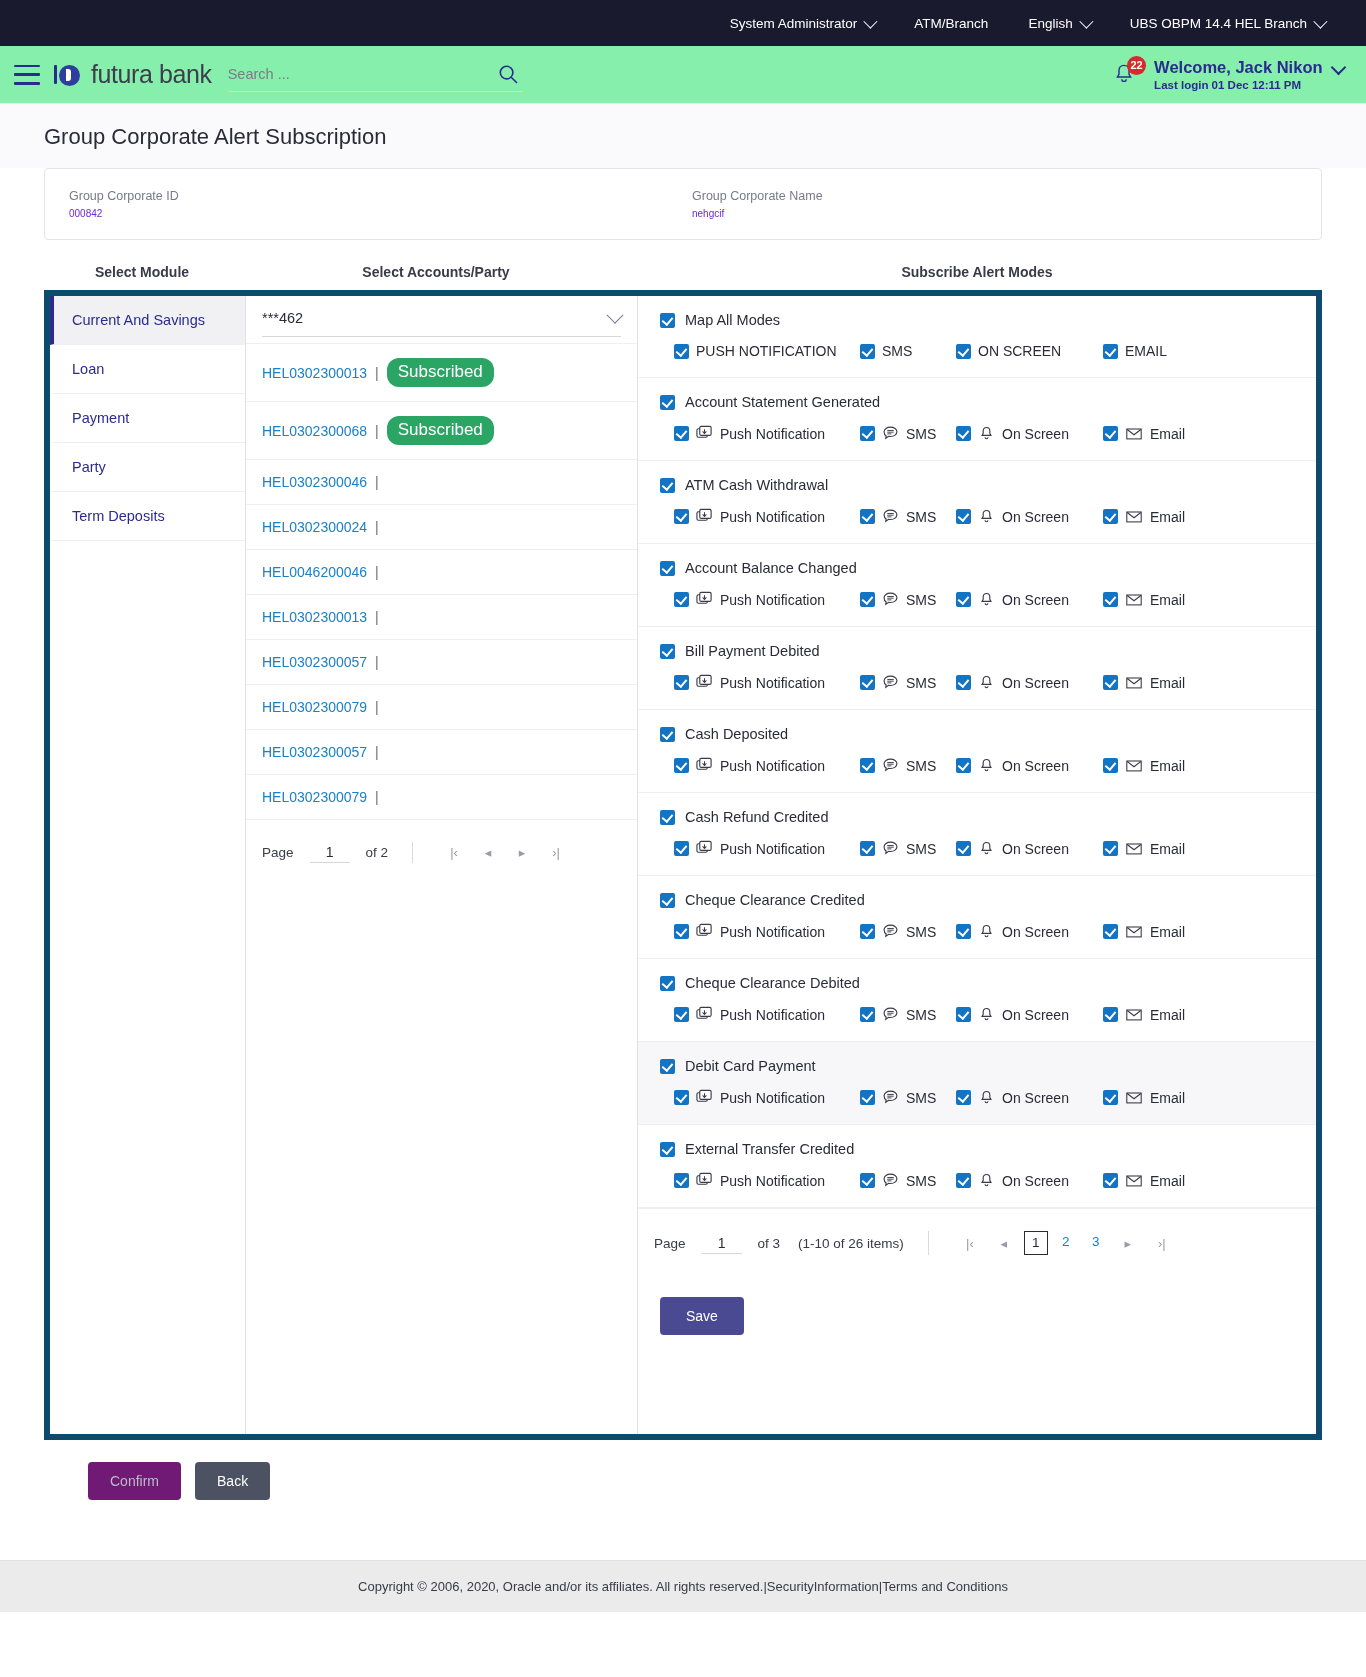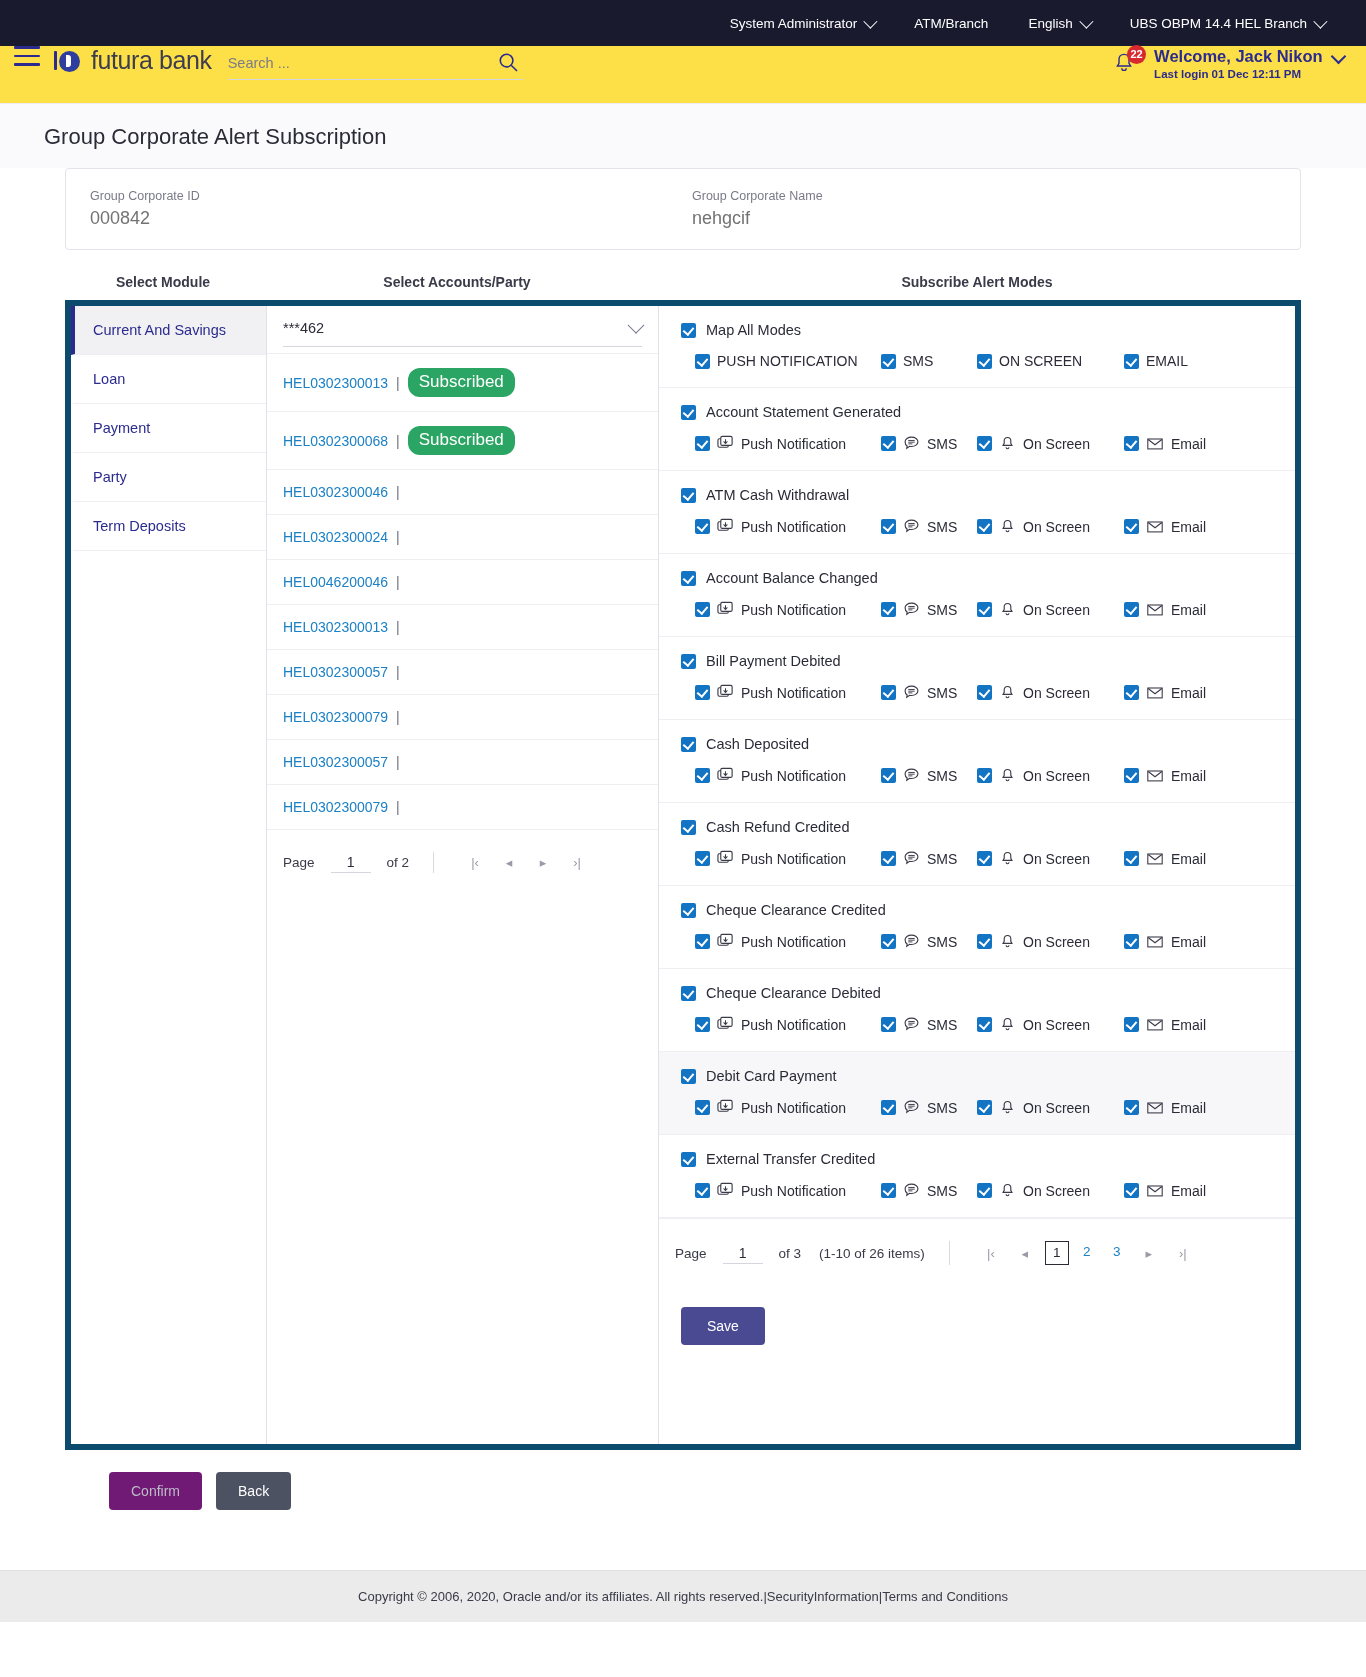--- a/index.html
+++ b/index.html
@@ -36,23 +36,23 @@
     display: inline-block;
     width: 10px; height: 10px;
     border-right: 1.6px solid #fff;
     border-bottom: 1.6px solid #fff;
     transform: rotate(45deg) translateY(-2px);
   }
 
   
   .main-header {
     height: 58px;
-    background: #fde047;
+    background: #86efac;
     display: flex;
-    align-items: flex-start;
+    align-items: center;
     padding: 0 22px 0 14px;
     border-bottom: 1px solid #ececf1;
     position: relative;
   }
   .hamburger {
     width: 26px; height: 20px;
     display: flex; flex-direction: column; justify-content: space-between;
     cursor: pointer;
     margin-right: 14px;
   }
@@ -121,33 +121,33 @@
   }
 
   
   .page-band {
     background: #fafafc;
     padding: 20px 44px 18px 44px;
   }
   .page-title { font-size: 22px; color: #2b2b38; font-weight: normal; margin: 0; }
 
   
-  .content { padding: 0 65px; background: #ffffff; }
+  .content { padding: 0 44px; background: #ffffff; }
 
   .info-card {
     border: 1px solid #e3e3ea;
     border-radius: 4px;
     display: flex;
     padding: 20px 24px;
     margin-bottom: 24px;
   }
   .info-field { flex: 1; }
   .info-field.second { padding-left: 18px; }
   .info-label { font-size: 12.5px; color: #7a7a88; margin-bottom: 5px; }
-  .info-value { font-size: 18px; color: #737373; }
+  .info-value { font-size: 10px; color: #6d28d9; }
 
   .col-heads { display: flex; margin-bottom: 10px; }
   .col-head {
     font-size: 14px; font-weight: bold; color: #3a3a48;
     text-align: center;
   }
   .ch-module { width: 196px; }
   .ch-accounts { width: 392px; }
   .ch-modes { flex: 1; }
 

